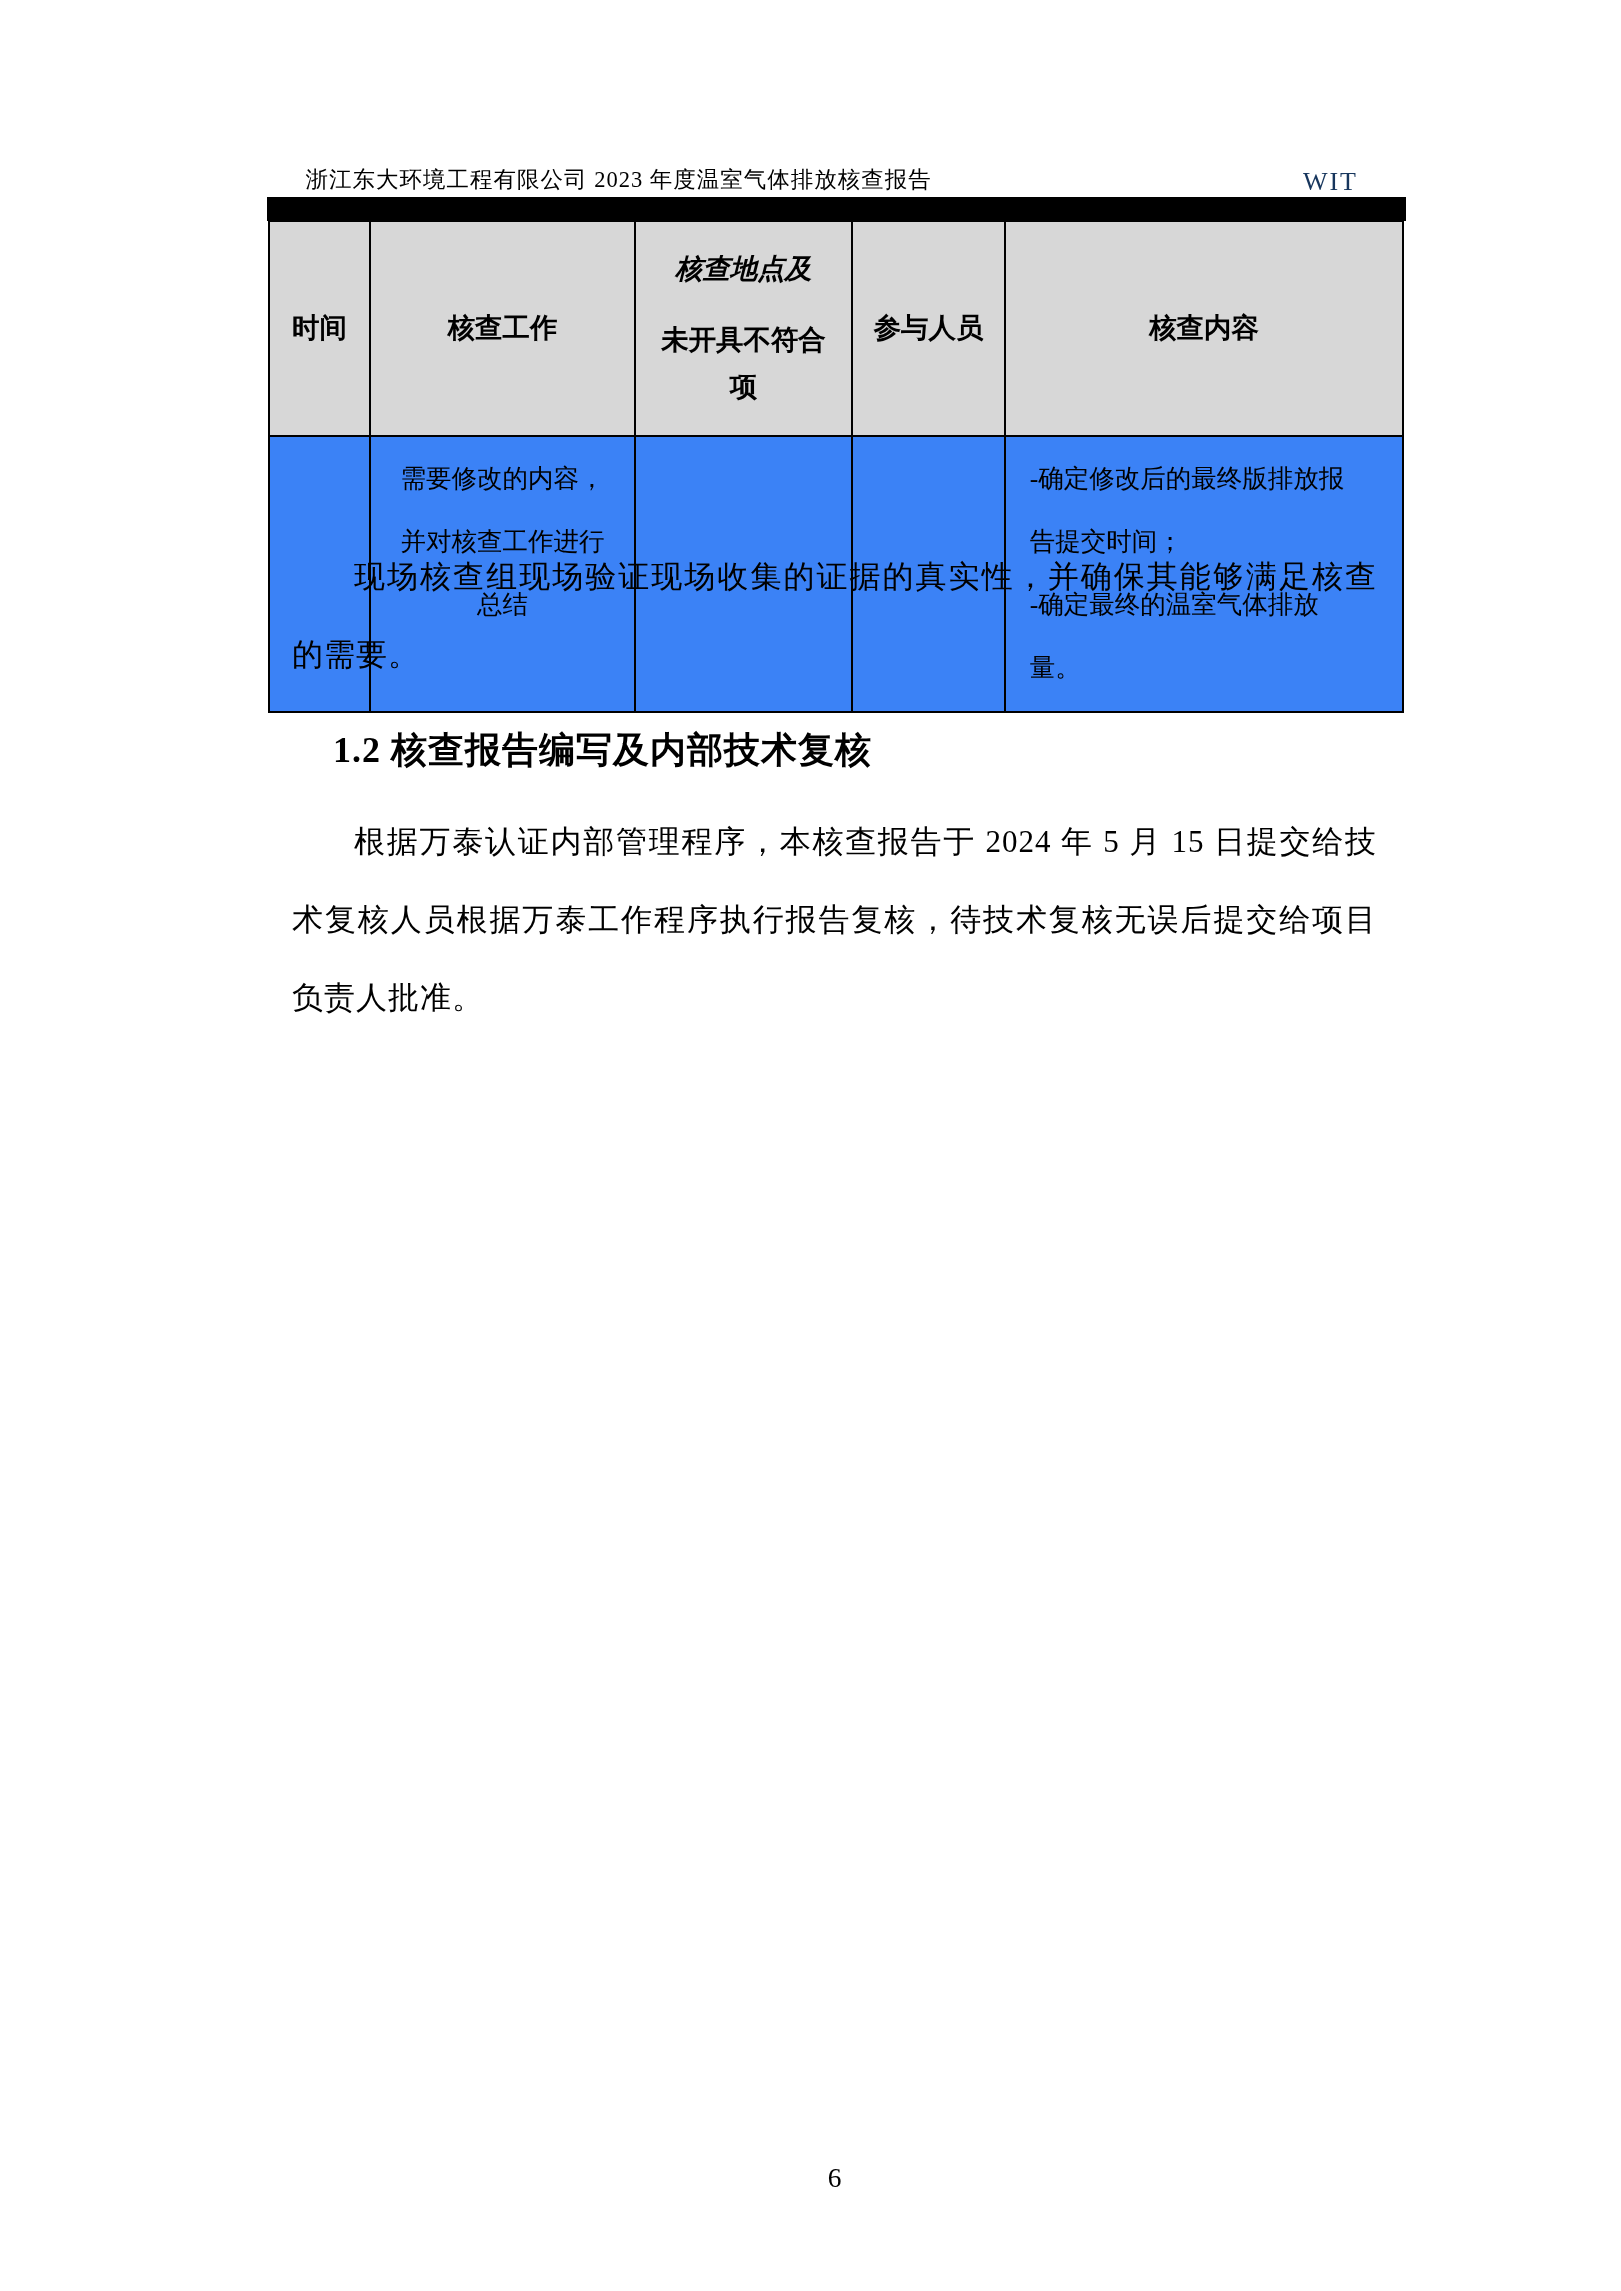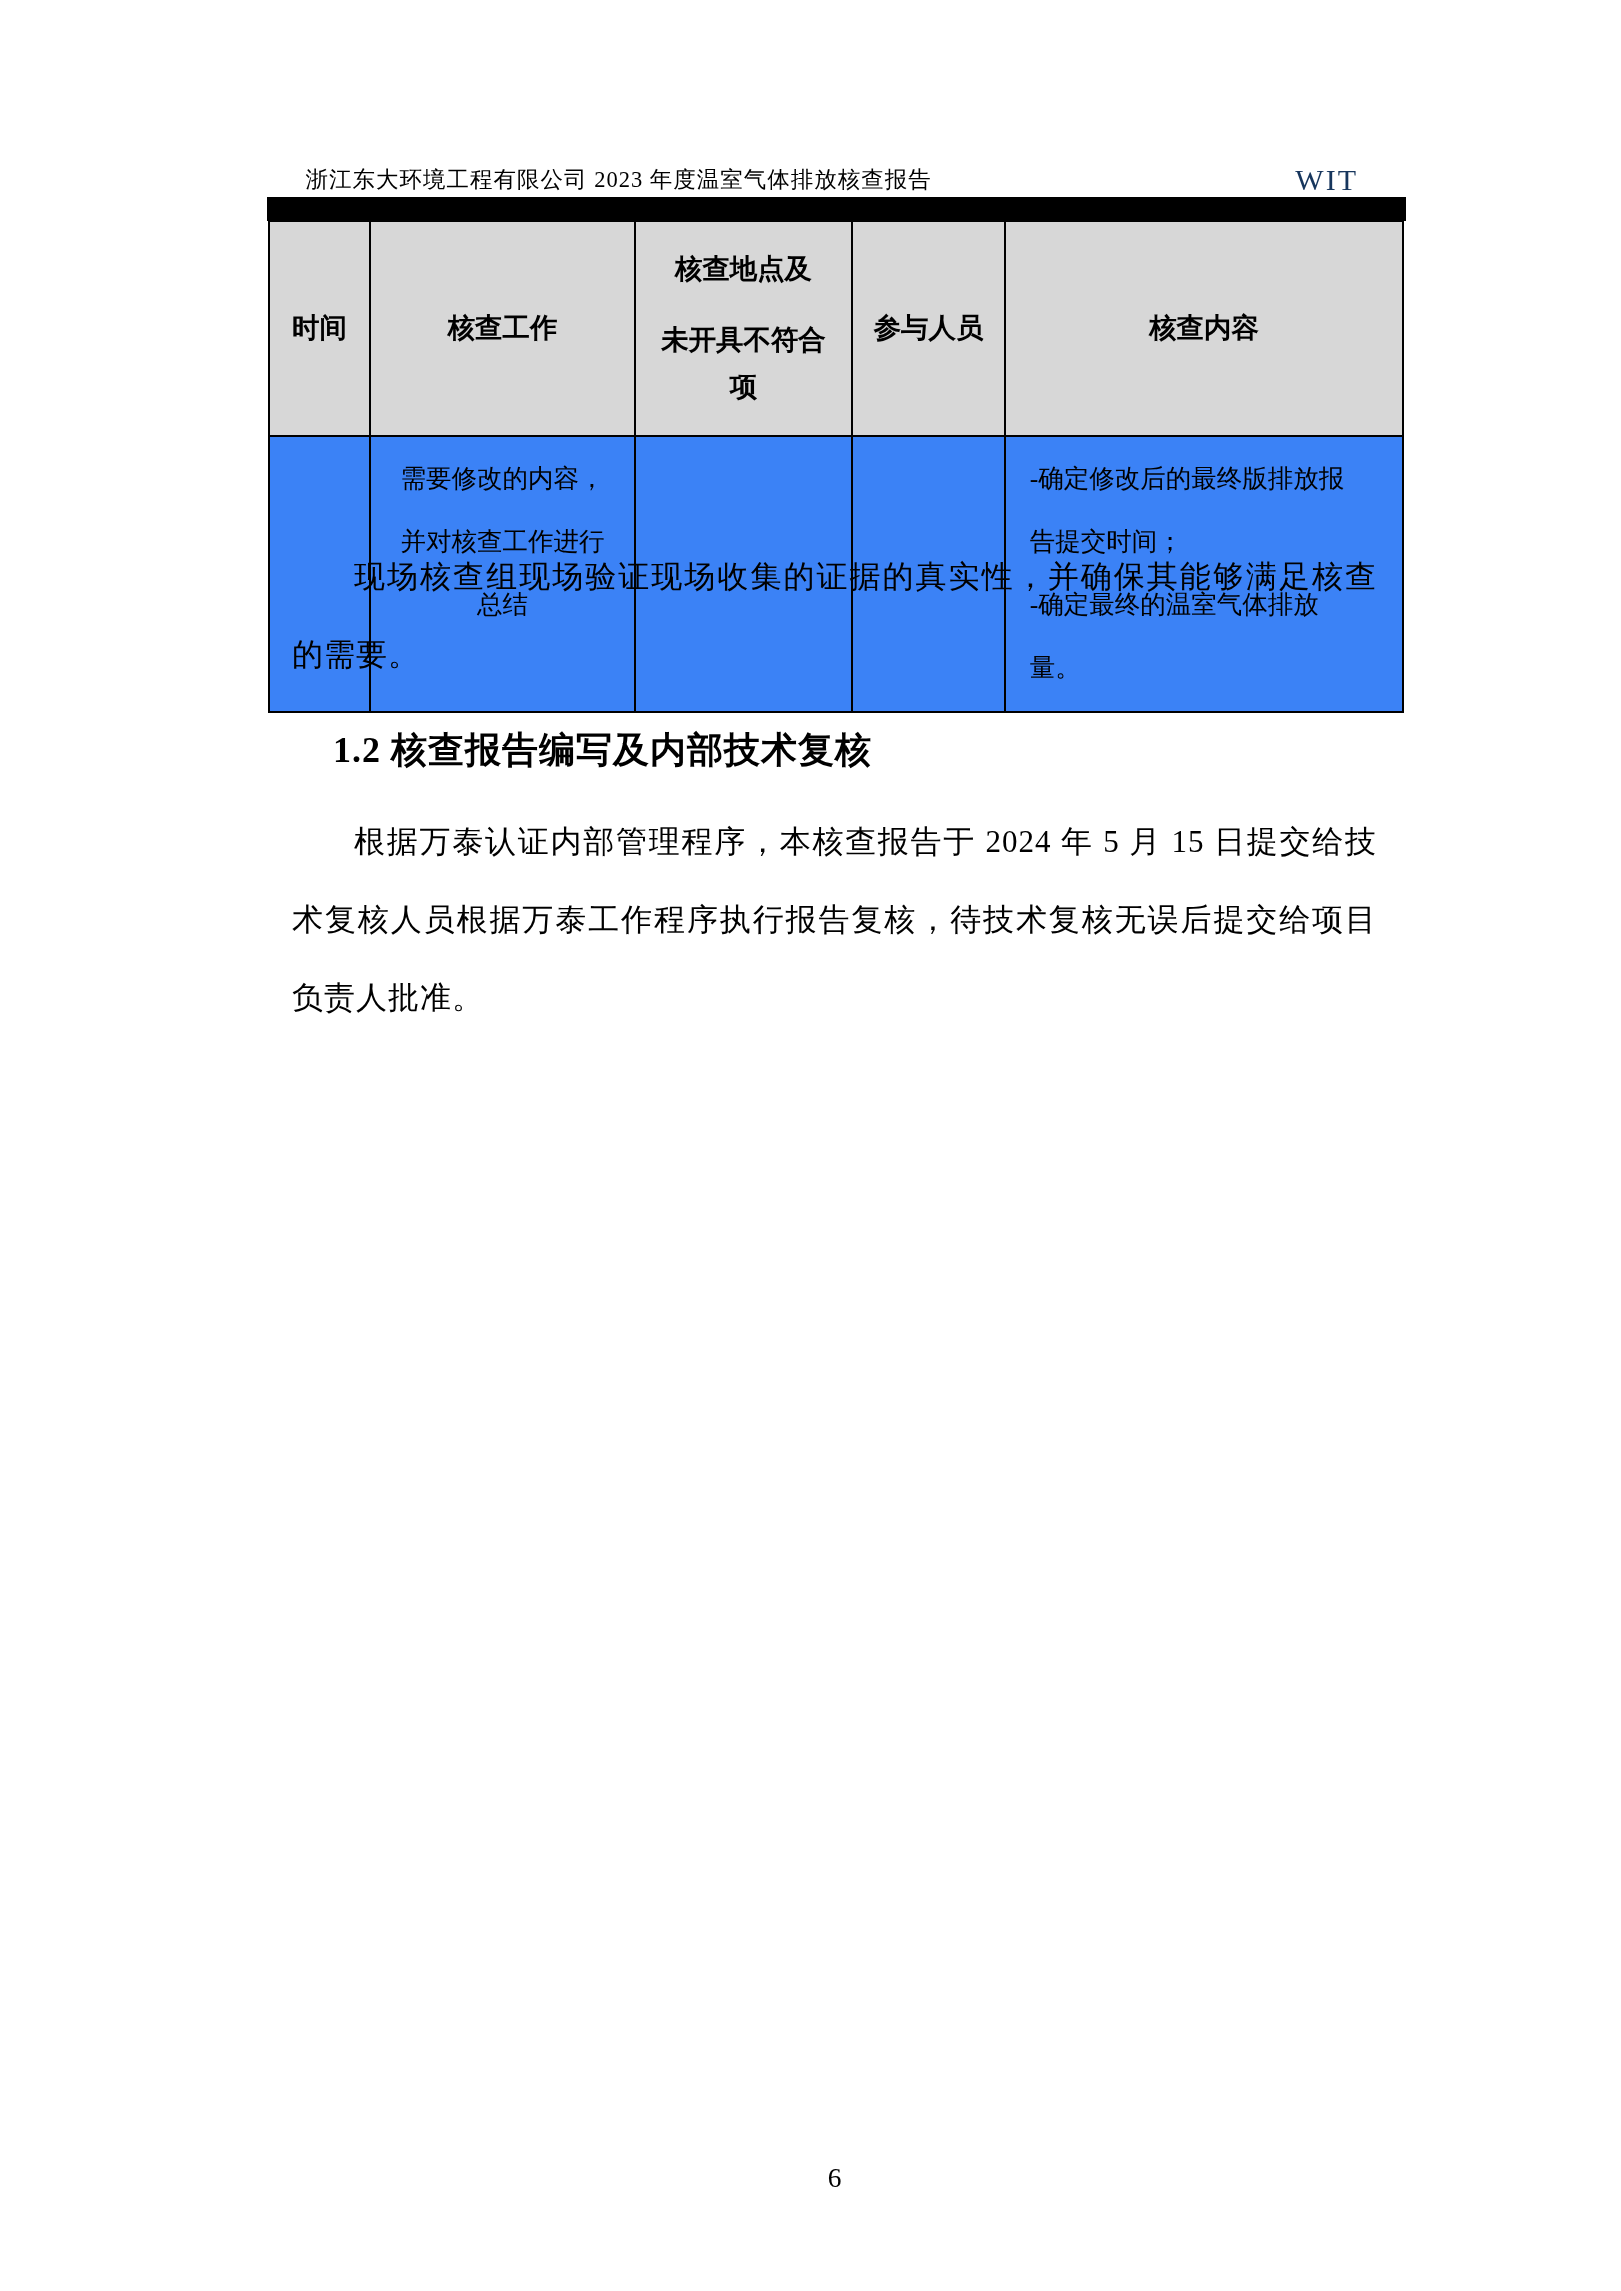--- a/index.html
+++ b/index.html
@@ -23,21 +23,21 @@
     justify-content: space-between;
     align-items: flex-end;
   }
   .doc-title {
     font-size: 22.5px;
     letter-spacing: 1px;
     padding-left: 25.5px;
     white-space: nowrap;
   }
   .doc-logo {
-    font-size: 30px;
+    font-size: 26px;
     letter-spacing: 2px;
     color: #17365d;
     padding-right: 33px;
     line-height: 1;
   }
   .header-rule {
     position: absolute;
     left: 243px;
     top: 173px;
     width: 1139px;
@@ -135,21 +135,21 @@
         <col class="c2">
         <col class="c3">
         <col class="c4">
         <col class="c5">
     </colgroup>
     <thead>
       <tr>
         <th>时间</th>
         <th>核查工作</th>
         <th>
-          <div class="cell-line" style="line-height:47px;">核查地点及</div>
+          <div class="cell-line" style="line-height:47px;font-style:italic;">核查地点及</div>
           <div class="cell-line" style="line-height:47px;">未开具不符合项</div>
         </th>
         <th>参与人员</th>
         <th>核查内容</th>
       </tr>
     </thead>
     <tbody>
       <tr>
         <td class="cell-time"></td>
         <td class="cell-work">

